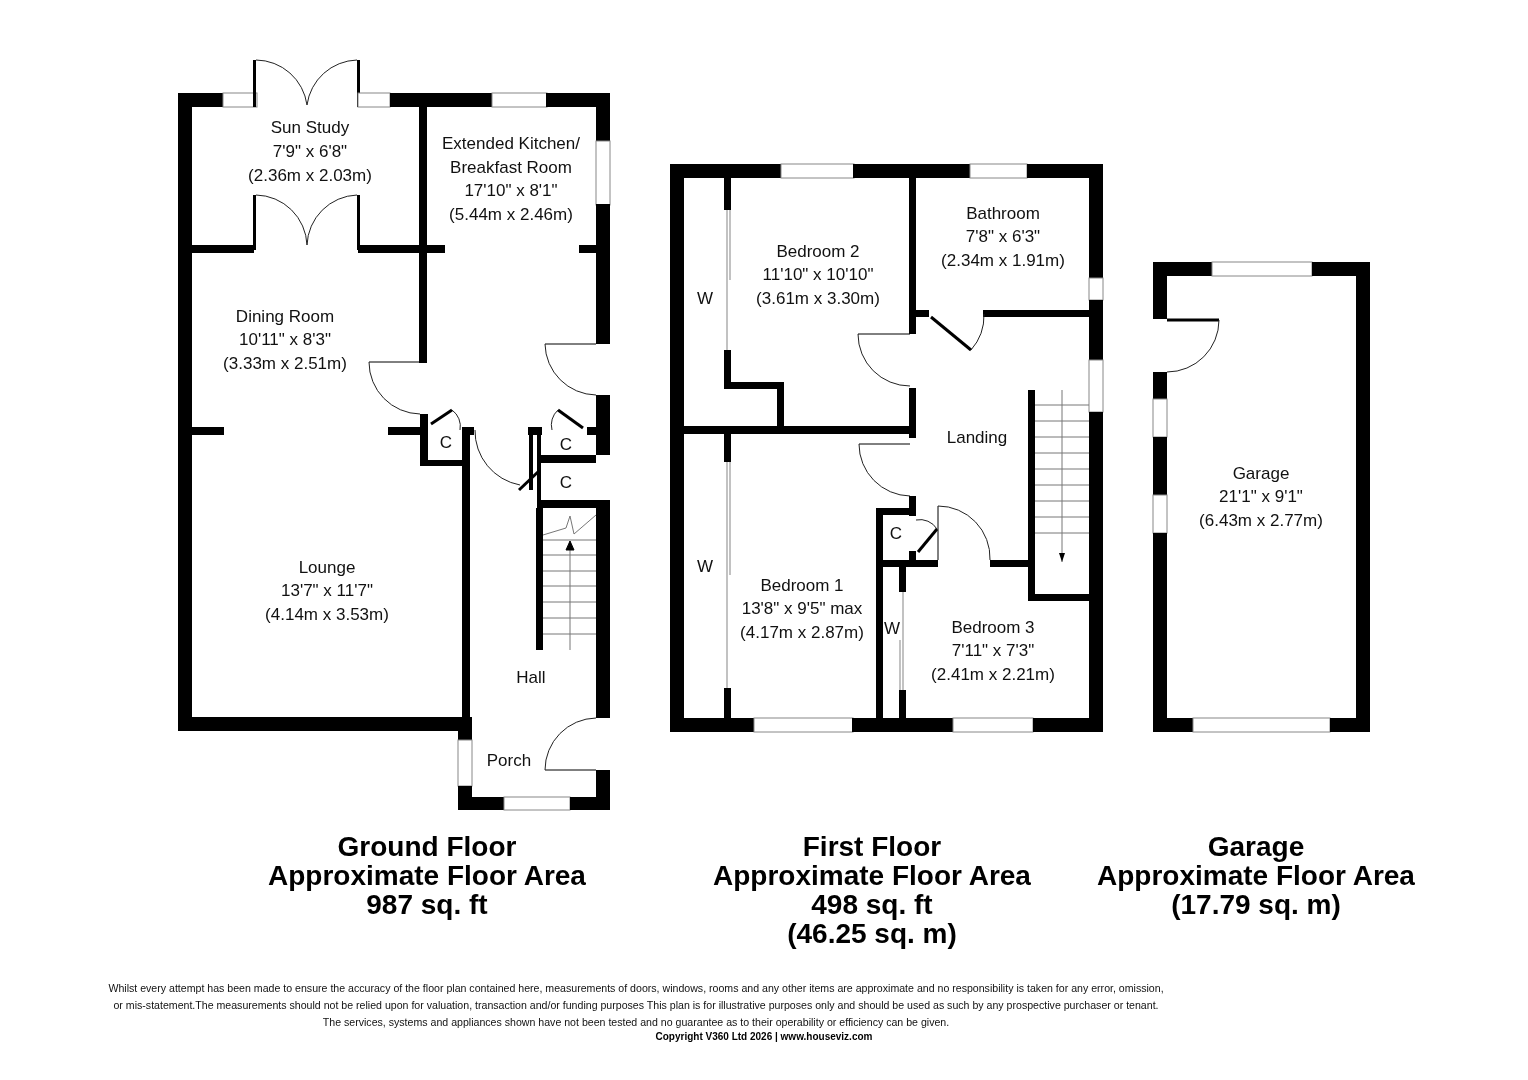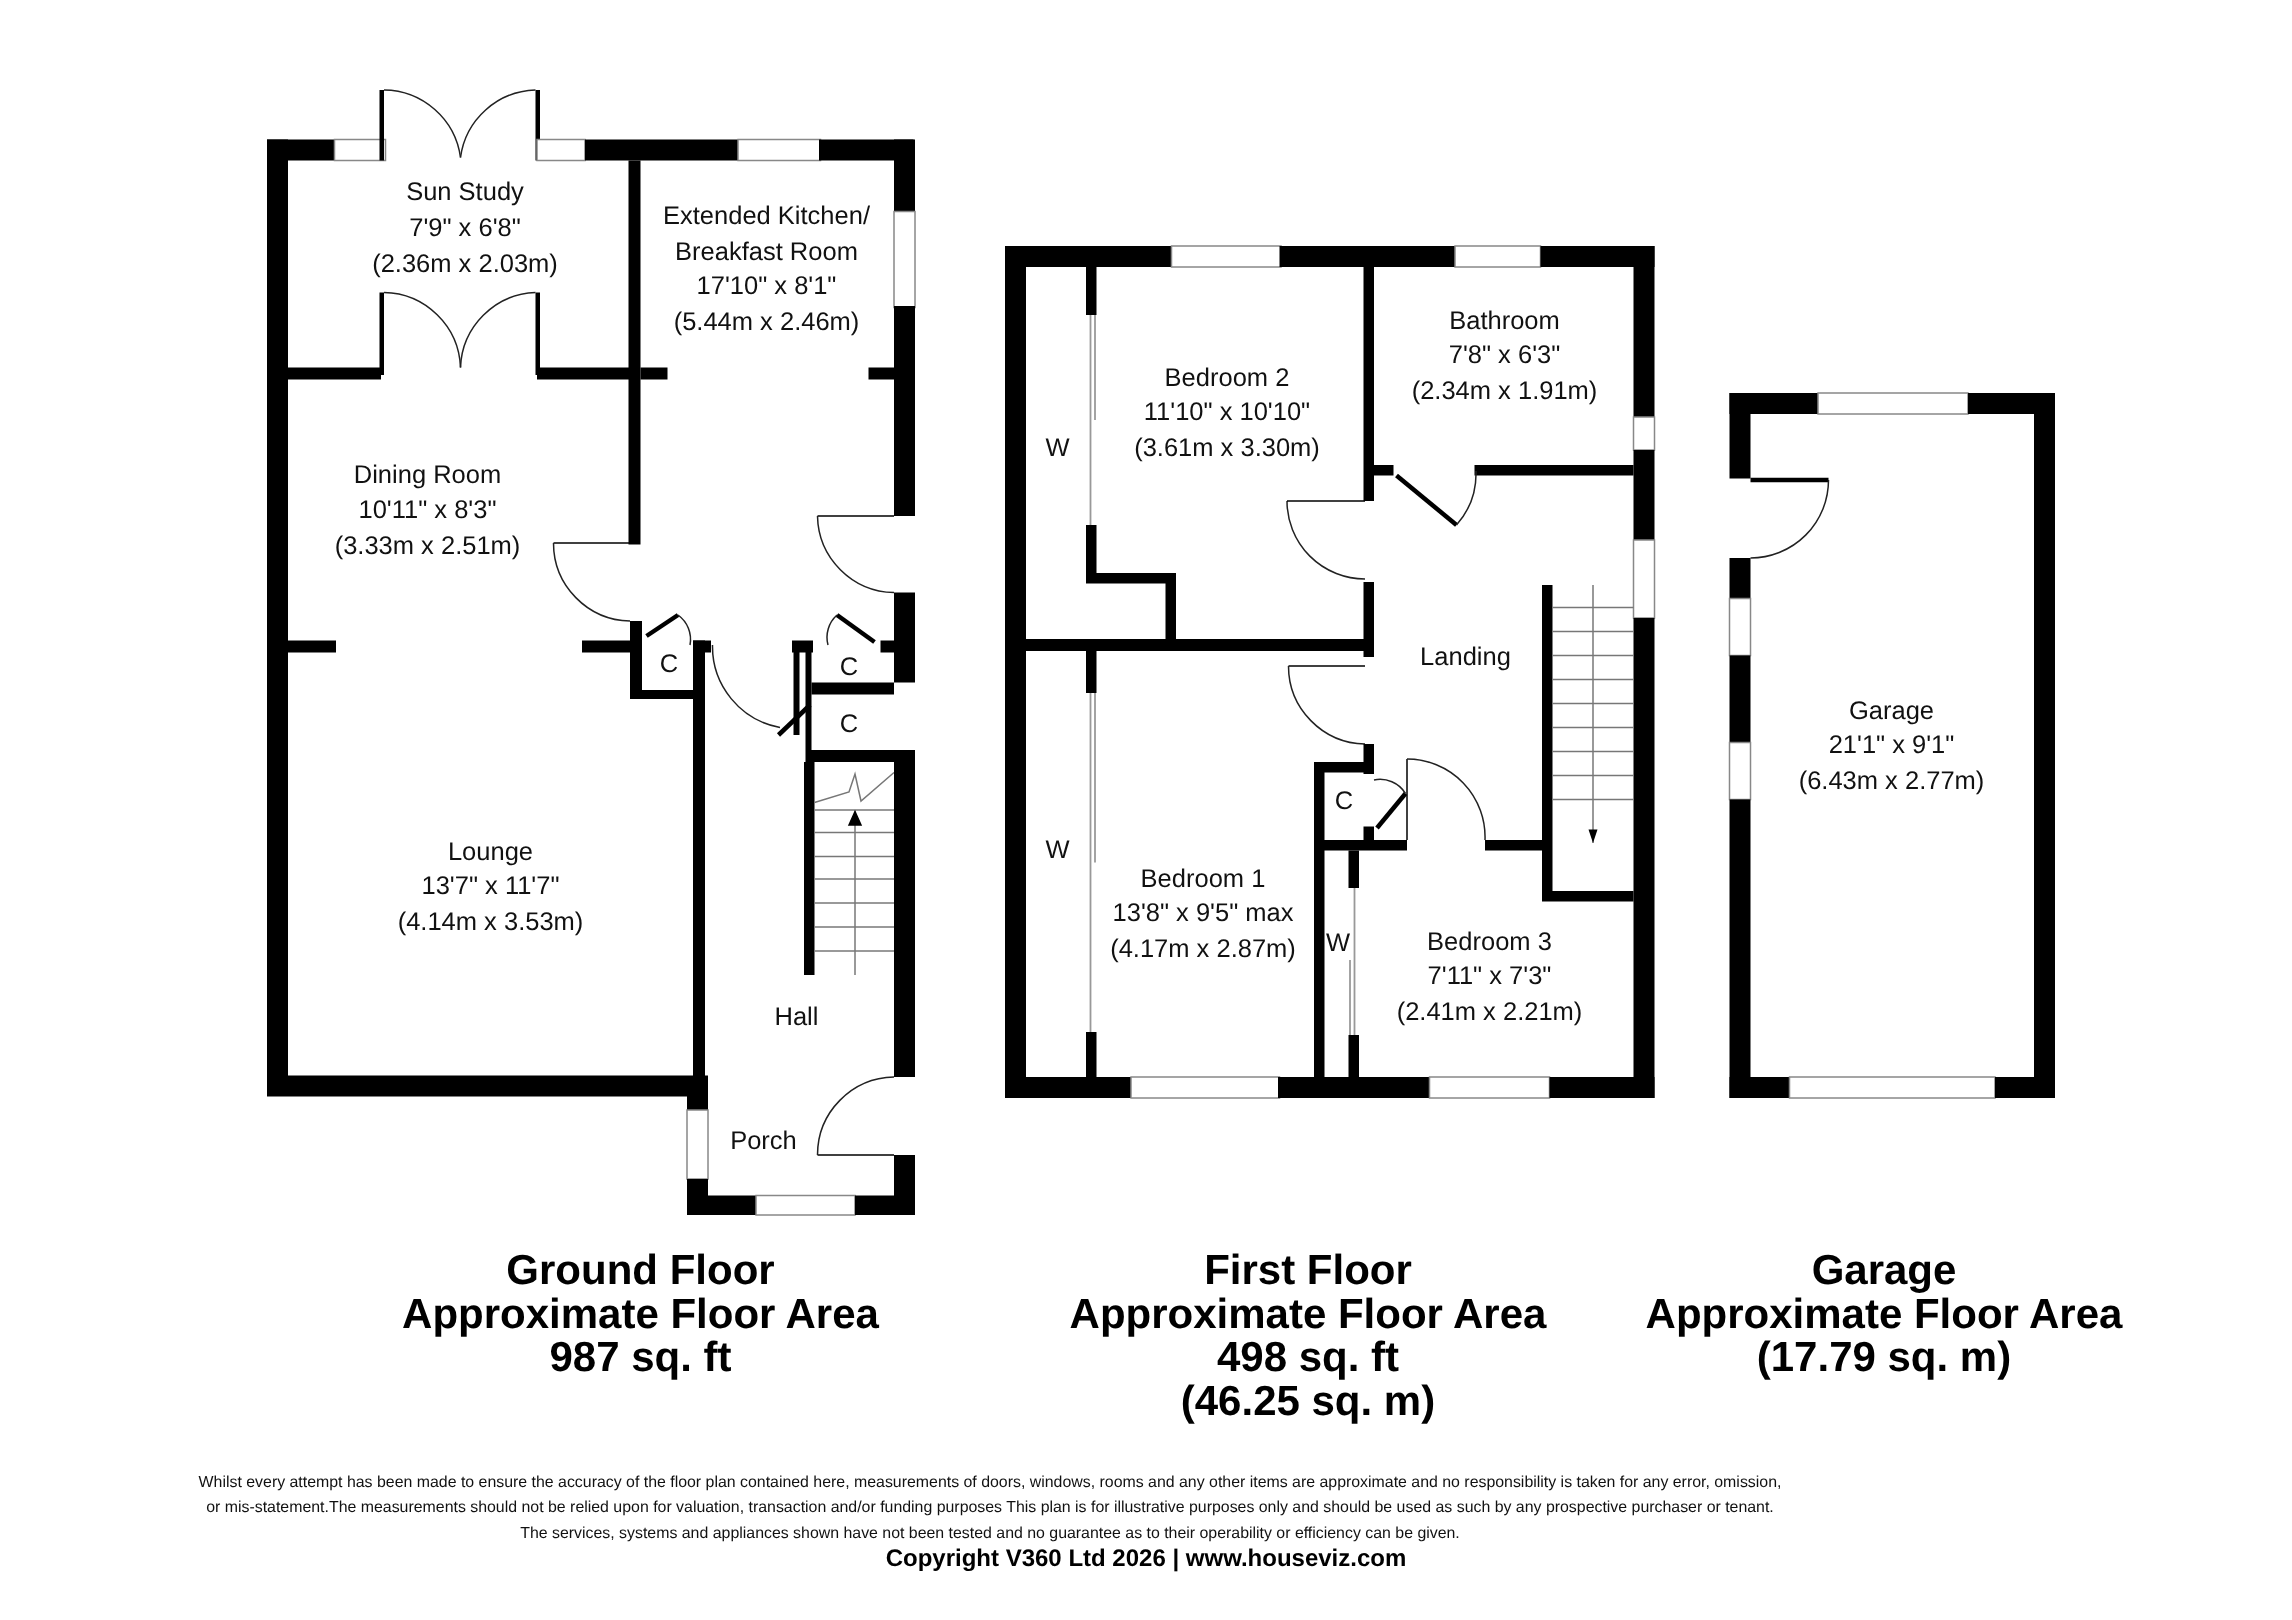--- a/index.html
+++ b/index.html
@@ -9,22 +9,22 @@
   .win{fill:#fff;stroke:#888;stroke-width:1;}
   .thin{stroke:#000;stroke-width:1;fill:none;}
   .door{stroke:#000;stroke-width:3;fill:none;}
   .arc{stroke:#222;stroke-width:1;fill:none;}
   .slide{stroke:#999;stroke-width:1.2;fill:none;}
   .stair{stroke:#777;stroke-width:1;fill:none;}
   .rlabel{font-family:"Liberation Sans",sans-serif;font-size:17px;fill:#111;text-anchor:middle;}
   .clabel{font-family:"Liberation Sans",sans-serif;font-size:17px;fill:#111;text-anchor:middle;}
   .summary{position:absolute;top:832px;width:380px;text-align:center;font-family:"Liberation Sans",sans-serif;font-weight:bold;font-size:28px;line-height:29px;color:#000;}
   .summary div{white-space:nowrap;}
-  .disclaimer{position:absolute;left:0;top:980px;width:1272px;text-align:center;font-family:"Liberation Sans",sans-serif;font-size:10.6px;line-height:17px;color:#111;padding-left:24px;}
-  .copyright{position:absolute;left:0;top:1031px;width:1528px;text-align:center;font-family:"Liberation Sans",sans-serif;font-size:16px;font-weight:bold;color:#000;}
+  .disclaimer{position:absolute;left:0;top:980px;width:1272px;text-align:center;font-family:"Liberation Sans",sans-serif;font-size:10.6px;line-height:17px;color:#111;}
+  .copyright{position:absolute;left:0;top:1031px;width:1528px;text-align:center;font-family:"Liberation Sans",sans-serif;font-size:10px;font-weight:bold;color:#000;}
 </style>
 </head>
 <body>
 
 <svg id="plan" width="1528" height="1080" viewBox="0 0 1528 1080">
 
   <g>
 
     <rect class="wall" x="178" y="93" width="14" height="637"></rect>
 

